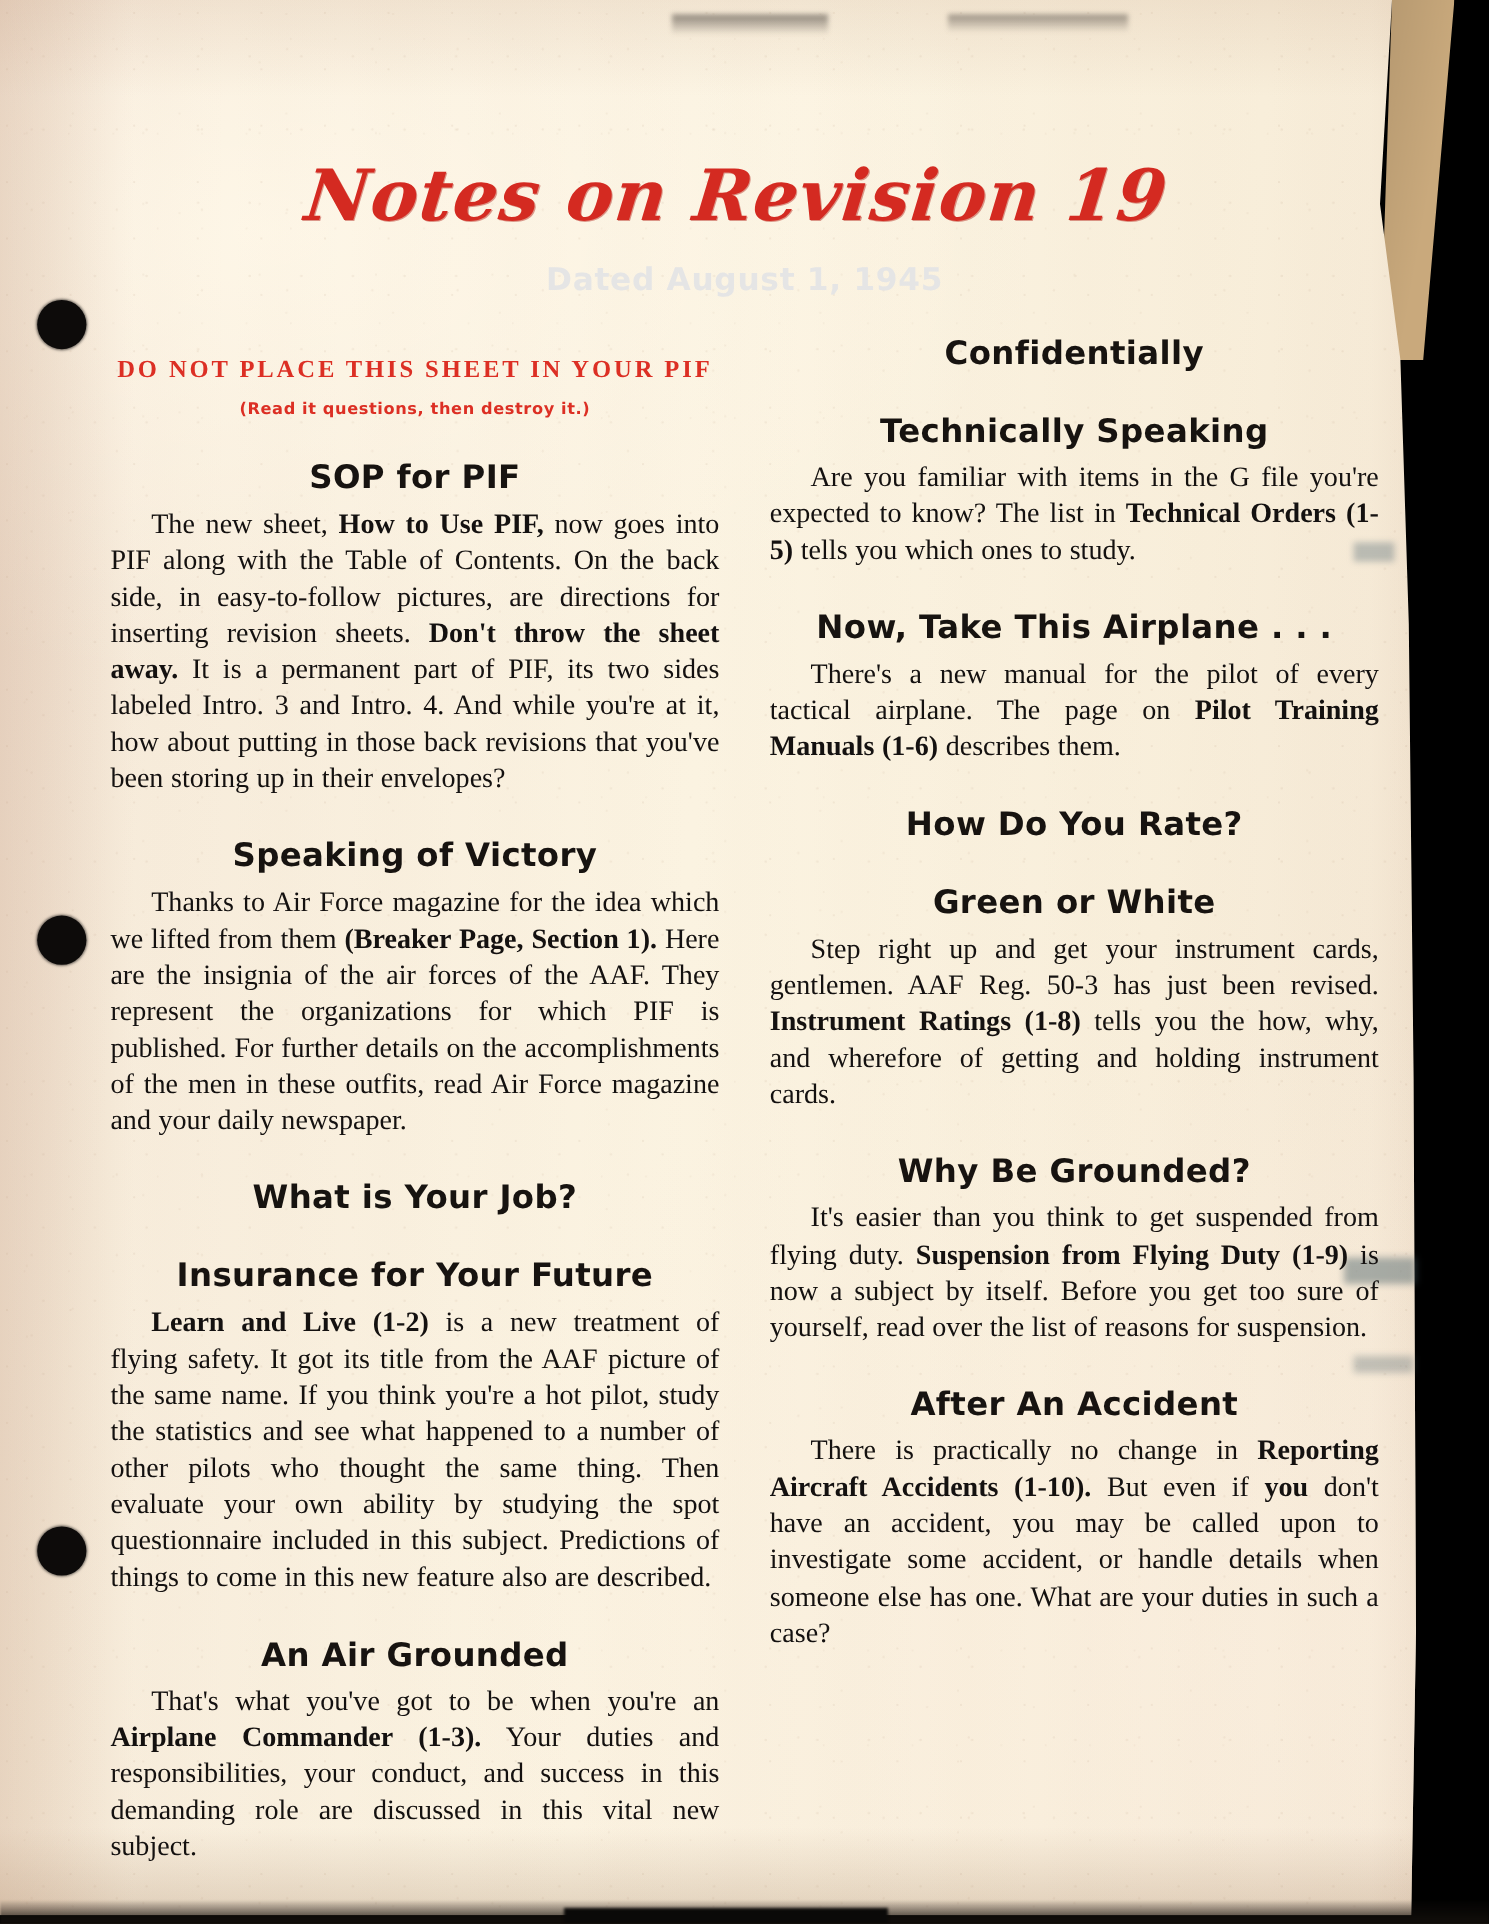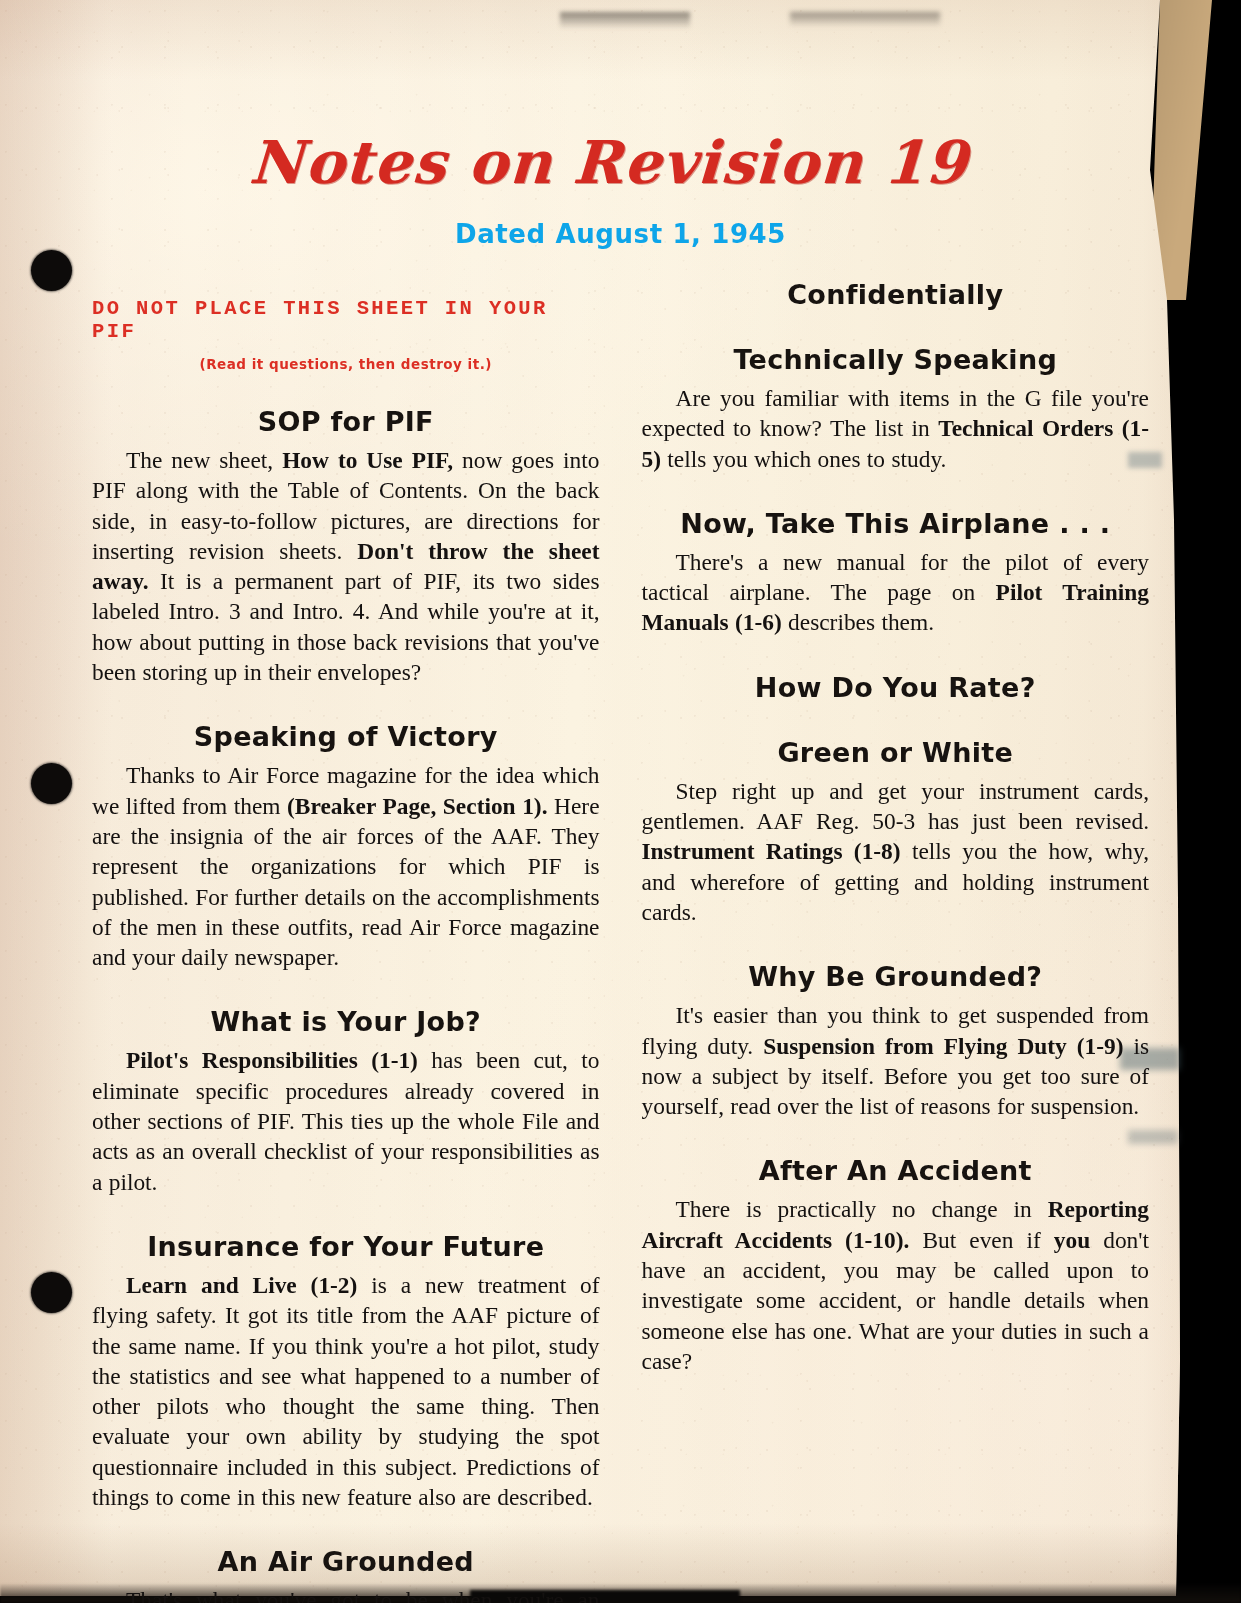--- a/index.html
+++ b/index.html
@@ -126,40 +126,41 @@
     font-style: italic;
     font-weight: bold;
     font-size: 59px;
     letter-spacing: 1px;
     transform: skewX(-6deg);
     text-shadow: 1px 1px 0 rgba(180,35,25,.45);
   }
   .dateline {
     margin: 22px 0 0 0;
     text-align: center;
-    color: #0ea5e9;
+    color: #e5e5e5;
     font-family: "DejaVu Sans", "Liberation Sans", sans-serif;
     font-weight: bold;
     font-size: 26px;
     letter-spacing: .6px;
   }
 
   .columns {
     margin-top: 30px;
     display: flex;
     gap: 42px;
     padding: 0 92px 0 92px;
   }
   .col { width: 508px; }
   .col-right { padding-top: 0; }
 
   .warn {
     margin: 18px 0 0 0;
+    text-align: center;
     color: #dc2f24;
-    font-family: Liberation Mono, monospace;
+    font-family: Liberation Serif, serif;
     font-weight: bold;
     font-size: 20.5px;
     letter-spacing: 2.4px;
   }
   .warn-sub {
     margin: 13px 0 0 0;
     text-align: center;
     color: #dc2f24;
     font-family: "DejaVu Sans", "Liberation Sans", sans-serif;
     font-weight: bold;
@@ -228,21 +229,20 @@
         <div class="warn">DO NOT PLACE THIS SHEET IN YOUR PIF</div>
         <div class="warn-sub">(Read it questions, then destroy it.)</div>
 
         <h2 class="sec">SOP for PIF</h2>
         <p class="body">The new sheet, <b>How to Use PIF,</b> now goes into PIF along with the Table of Contents. On the back side, in easy-to-follow pictures, are directions for inserting revision sheets. <b>Don't throw the sheet away.</b> It is a permanent part of PIF, its two sides labeled Intro. 3 and Intro. 4. And while you're at it, how about putting in those back revisions that you've been storing up in their envelopes?</p>
 
         <h2 class="sec">Speaking of Victory</h2>
         <p class="body">Thanks to Air Force magazine for the idea which we lifted from them <b>(Breaker Page, Section 1).</b> Here are the insignia of the air forces of the AAF. They represent the organizations for which PIF is published. For further details on the accomplishments of the men in these outfits, read Air Force magazine and your daily newspaper.</p>
 
         <h2 class="sec">What is Your Job?</h2>
-        <p class="body"><b>Pilot's Responsibilities (1-1)</b> has been cut, to eliminate specific procedures already covered in other sections of PIF. This ties up the whole File and acts as an overall checklist of your responsibilities as a pilot.</p>
 
         <h2 class="sec">Insurance for Your Future</h2>
         <p class="body"><b>Learn and Live (1-2)</b> is a new treatment of flying safety. It got its title from the AAF picture of the same name. If you think you're a hot pilot, study the statistics and see what happened to a number of other pilots who thought the same thing. Then evaluate your own ability by studying the spot questionnaire included in this subject. Predictions of things to come in this new feature also are described.</p>
 
         <h2 class="sec">An Air Grounded</h2>
         <p class="body">That's what you've got to be when you're an <b>Airplane Commander (1-3).</b> Your duties and responsibilities, your conduct, and success in this demanding role are discussed in this vital new subject.</p>
       </div>
 
       <div class="col col-right">
         <h2 class="sec">Confidentially</h2>

